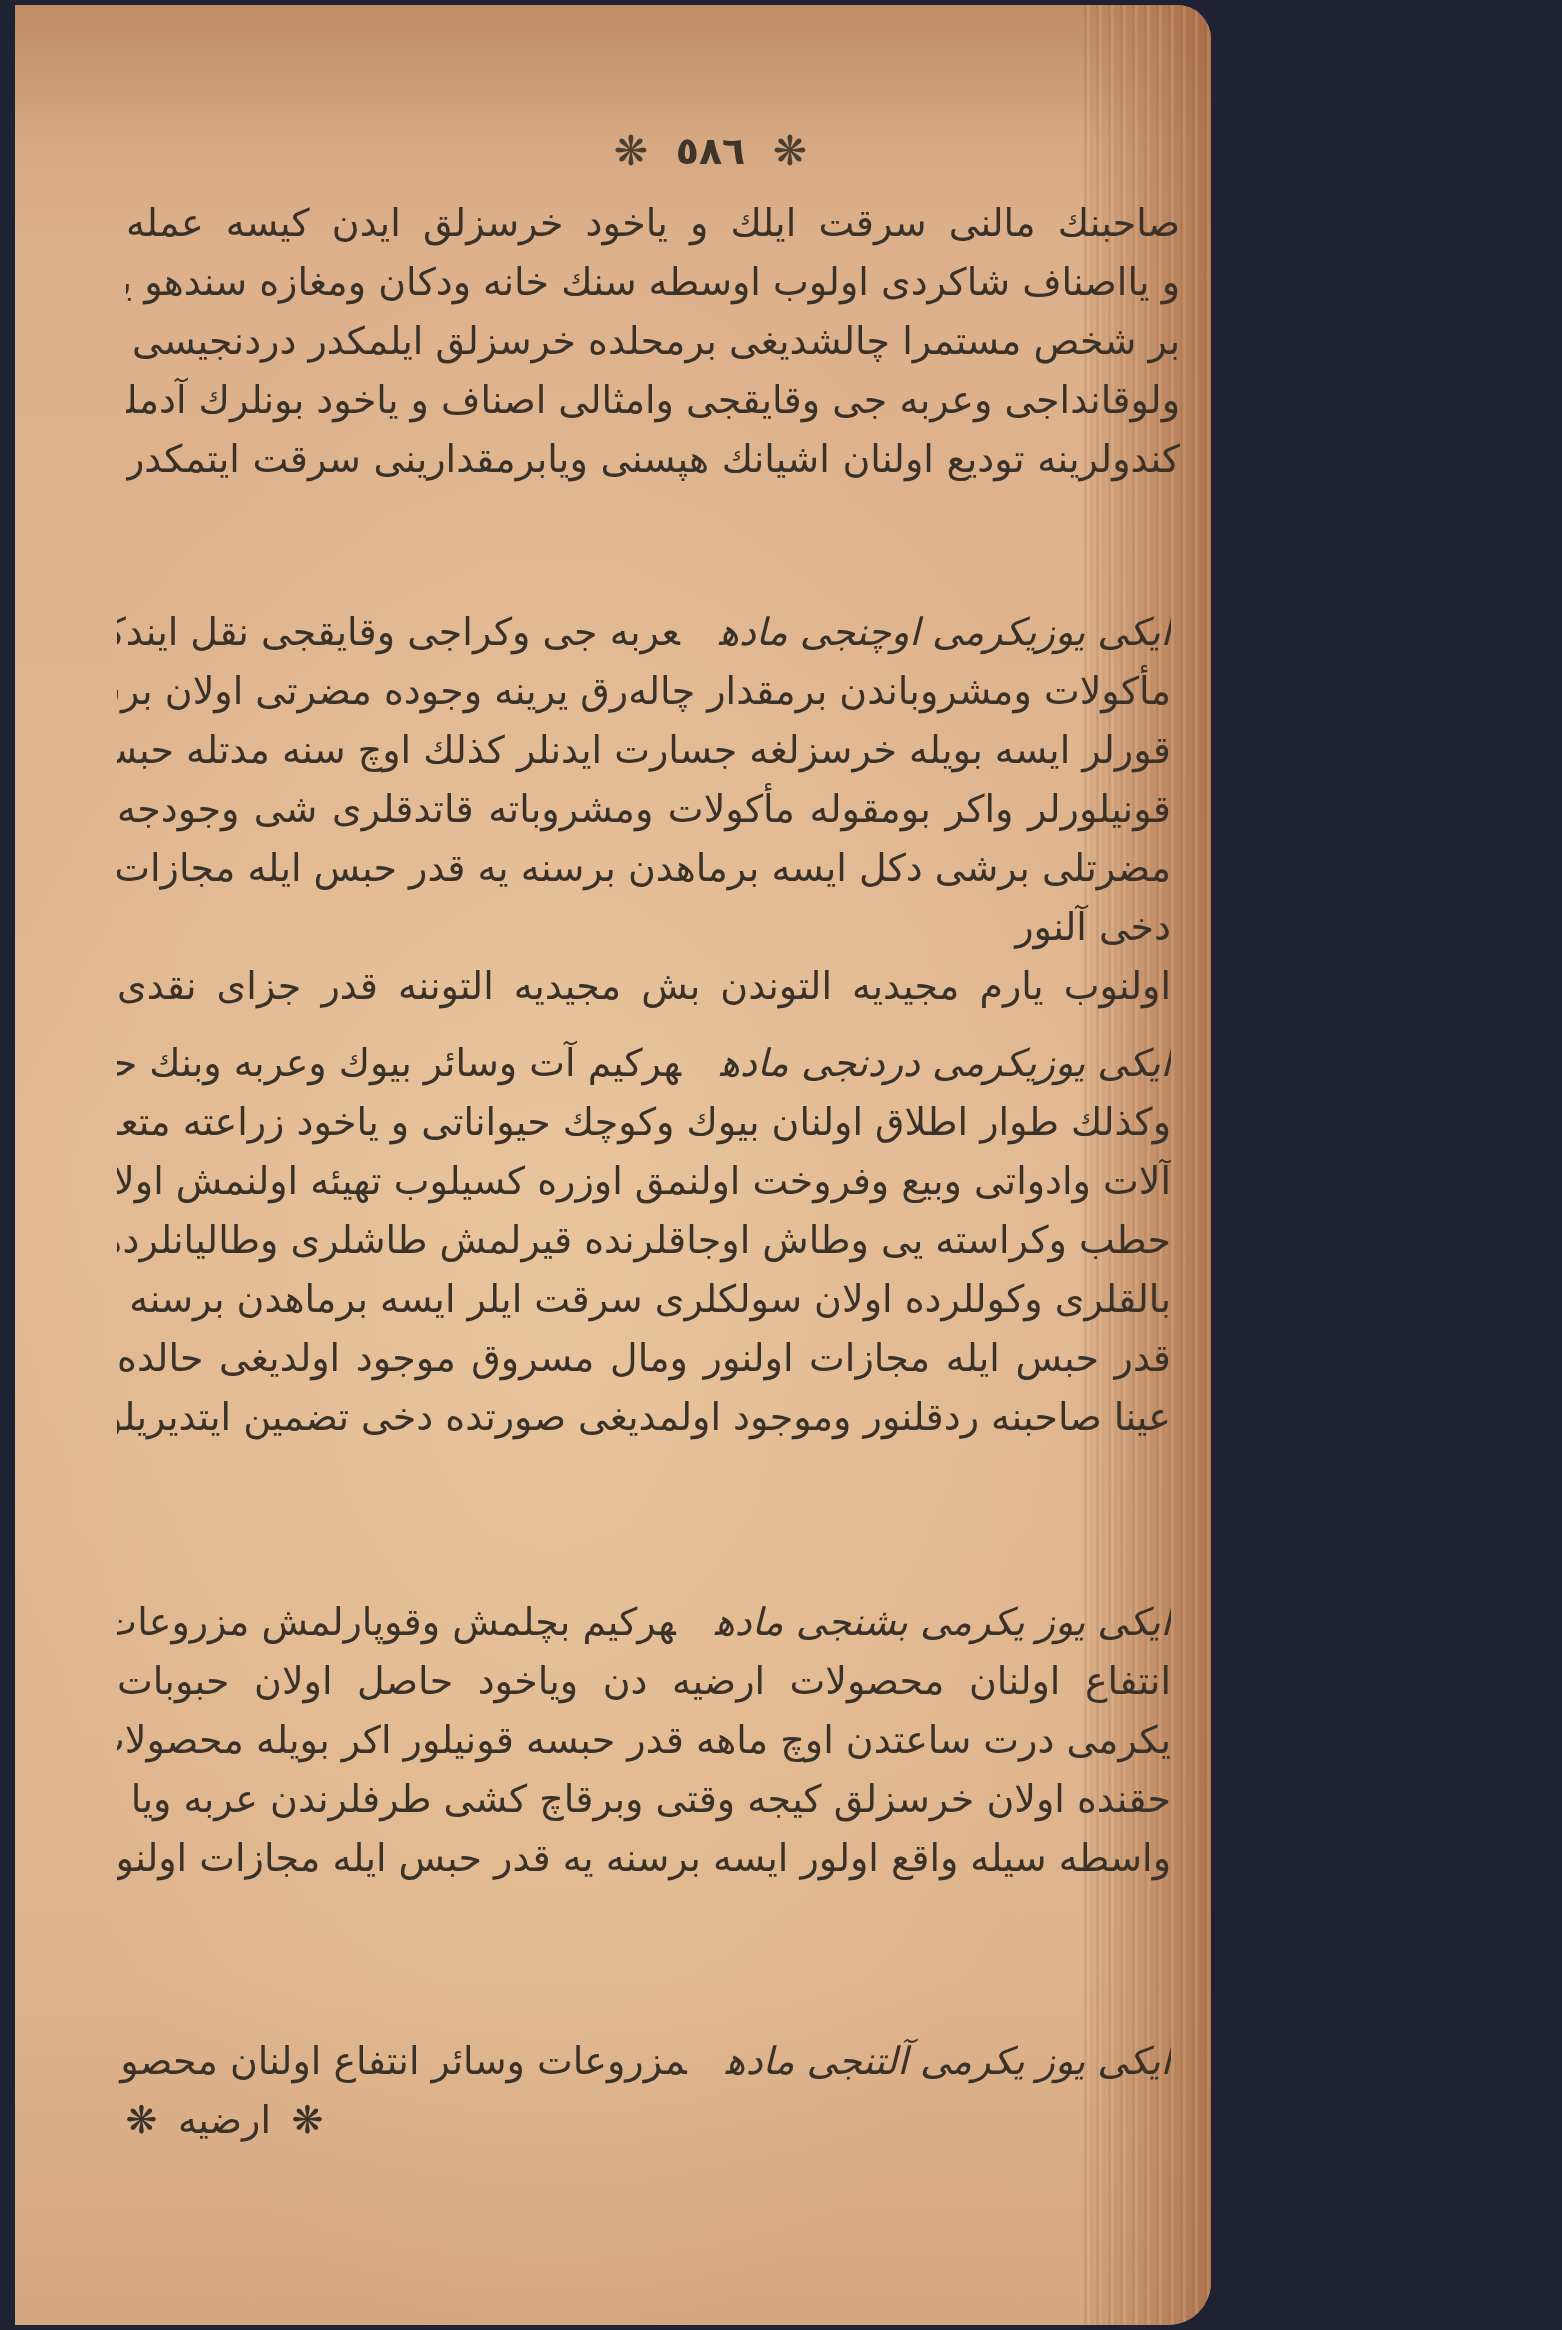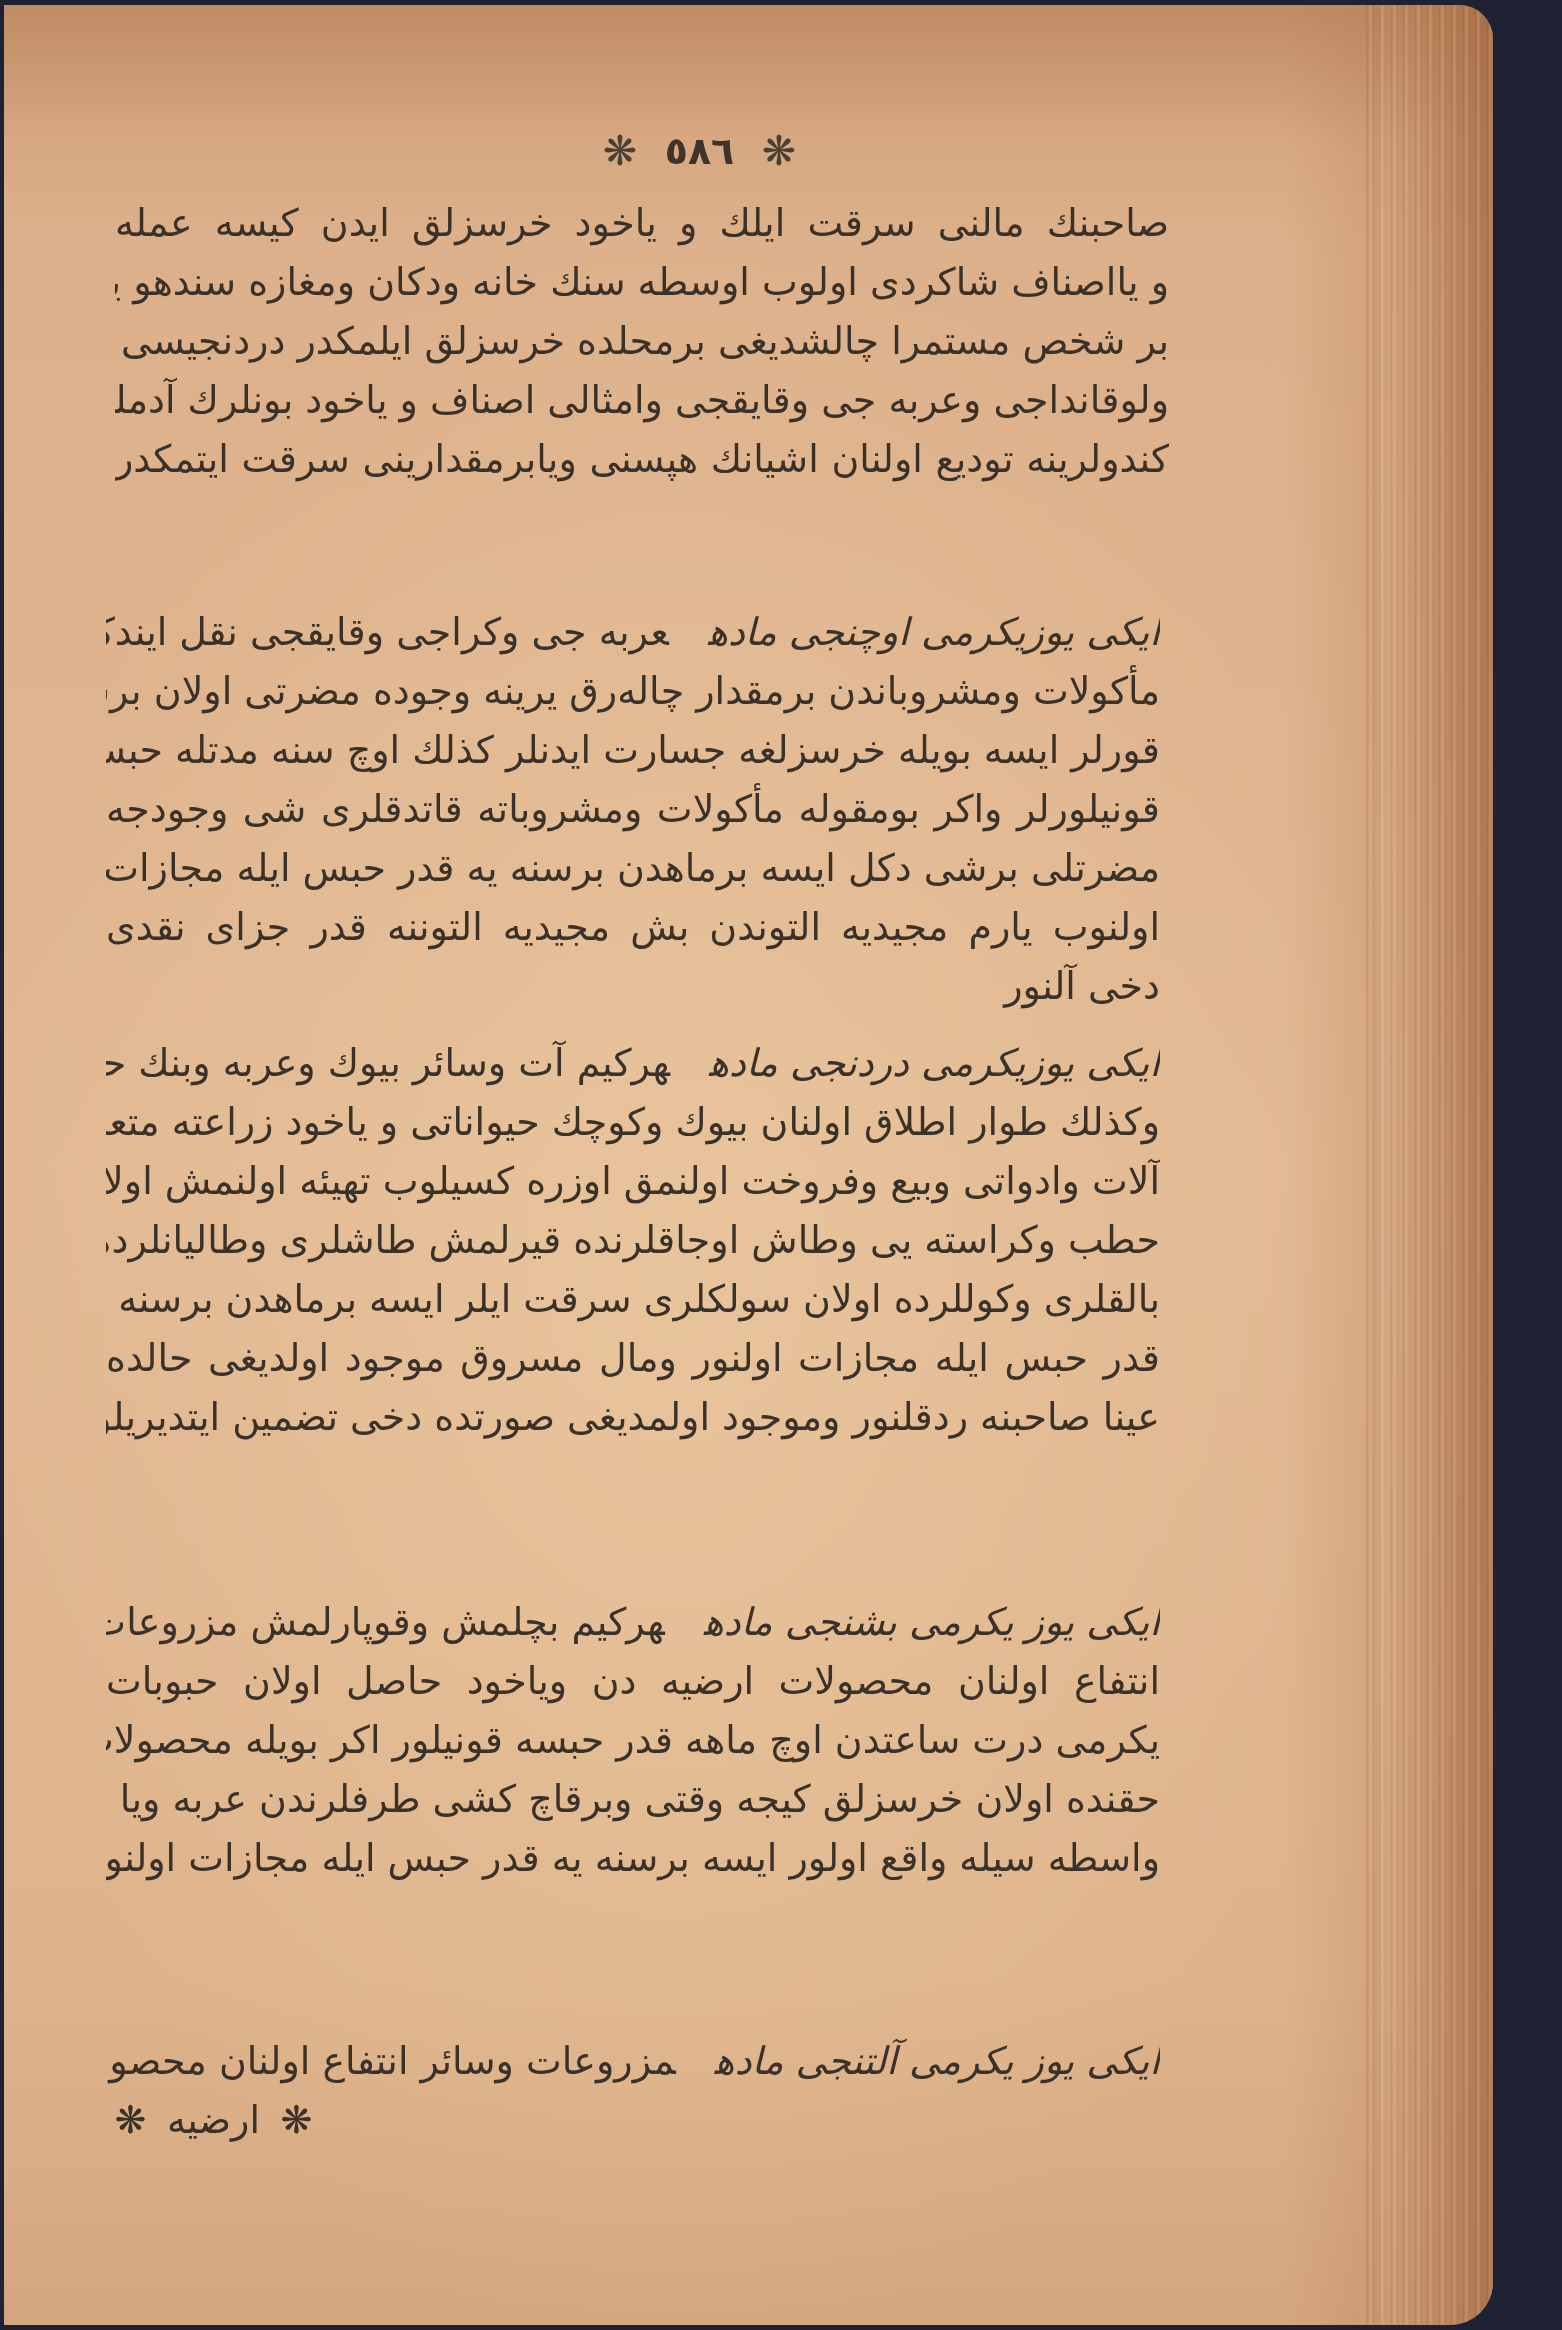--- a/index.html
+++ b/index.html
@@ -11,23 +11,23 @@
       background: #1f2233;
     }
     .scan {
       position: relative;
       width: 1562px;
       height: 2330px;
       background: #1f2233;
     }
     .page {
       position: absolute;
-      left: 4px;
+      left: 15px;
       top: 5.1px;
-      width: 1489px;
+      width: 1196px;
       height: 2320px;
       background:
         radial-gradient(ellipse at 45% 55%, rgba(238,206,164,0.55) 0%, rgba(238,206,164,0) 60%),
         linear-gradient(180deg, #cf9e77 0%, #dcb08a 10%, #e1b892 50%, #deb48c 85%, #d4a680 100%);
       border-top-right-radius: 34px;
       border-bottom-right-radius: 43px;
       overflow: hidden;
     }
     .page-edges {
       position: absolute;
@@ -148,22 +148,22 @@
       <span class="line">ولوقانداجى وعربه جى وقايقجى وامثالى اصناف و ياخود بونلرك آدملرى</span>
       <span class="line">كندولرينه توديع اولنان اشيانك هپسنى ويابرمقدارينى سرقت ايتمكدر</span>
     </div>
 
     <div class="text-block para2">
       <span class="line"><span class="article-title">ايكى يوزيكرمى اوچنجى ماده</span><span>عربه جى وكراجى وقايقجى نقل ايندكارى</span></span>
       <span class="line">مأكولات ومشروباندن برمقدار چالەرق يرينه وجوده مضرتى اولان برشى</span>
       <span class="line">قورلر ايسه بويله خرسزلغه جسارت ايدنلر كذلك اوچ سنه مدتله حبسه</span>
       <span class="line">قونيلورلر واكر بومقوله مأكولات ومشروباته قاتدقلرى شى وجودجه</span>
       <span class="line">مضرتلى برشى دكل ايسه برماهدن برسنه يه قدر حبس ايله مجازات</span>
+      <span class="line short">دخى آلنور</span>
       <span class="line">اولنوب يارم مجيديه التوندن بش مجيديه التوننه قدر جزاى نقدى</span>
-      <span class="line short">دخى آلنور</span>
     </div>
 
     <div class="text-block para3">
       <span class="line"><span class="article-title">ايكى يوزيكرمى دردنجى ماده</span><span>هركيم آت وسائر بيوك وعربه وبنك حيواناتنى</span></span>
       <span class="line">وكذلك طوار اطلاق اولنان بيوك وكوچك حيواناتى و ياخود زراعته متعلق</span>
       <span class="line">آلات وادواتى وبيع وفروخت اولنمق اوزره كسيلوب تهيئه اولنمش اولان</span>
       <span class="line">حطب وكراسته يى وطاش اوجاقلرنده قيرلمش طاشلرى وطاليانلرده بولنان</span>
       <span class="line">بالقلرى وكوللرده اولان سولكلرى سرقت ايلر ايسه برماهدن برسنه يه</span>
       <span class="line">قدر حبس ايله مجازات اولنور ومال مسروق موجود اولديغى حالده</span>
       <span class="line">عينا صاحبنه ردقلنور وموجود اولمديغى صورتده دخى تضمين ايتديريلور</span>

